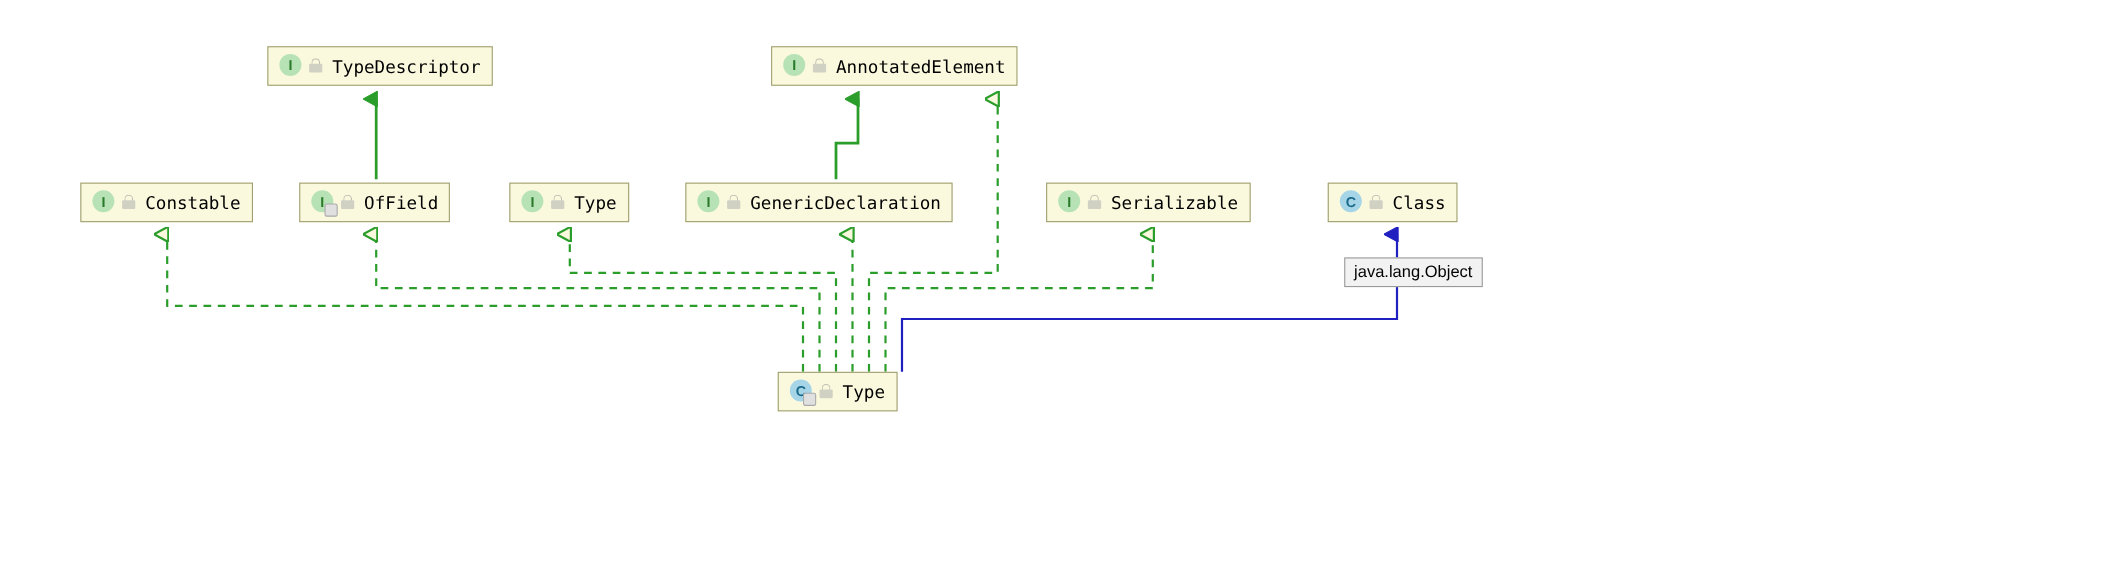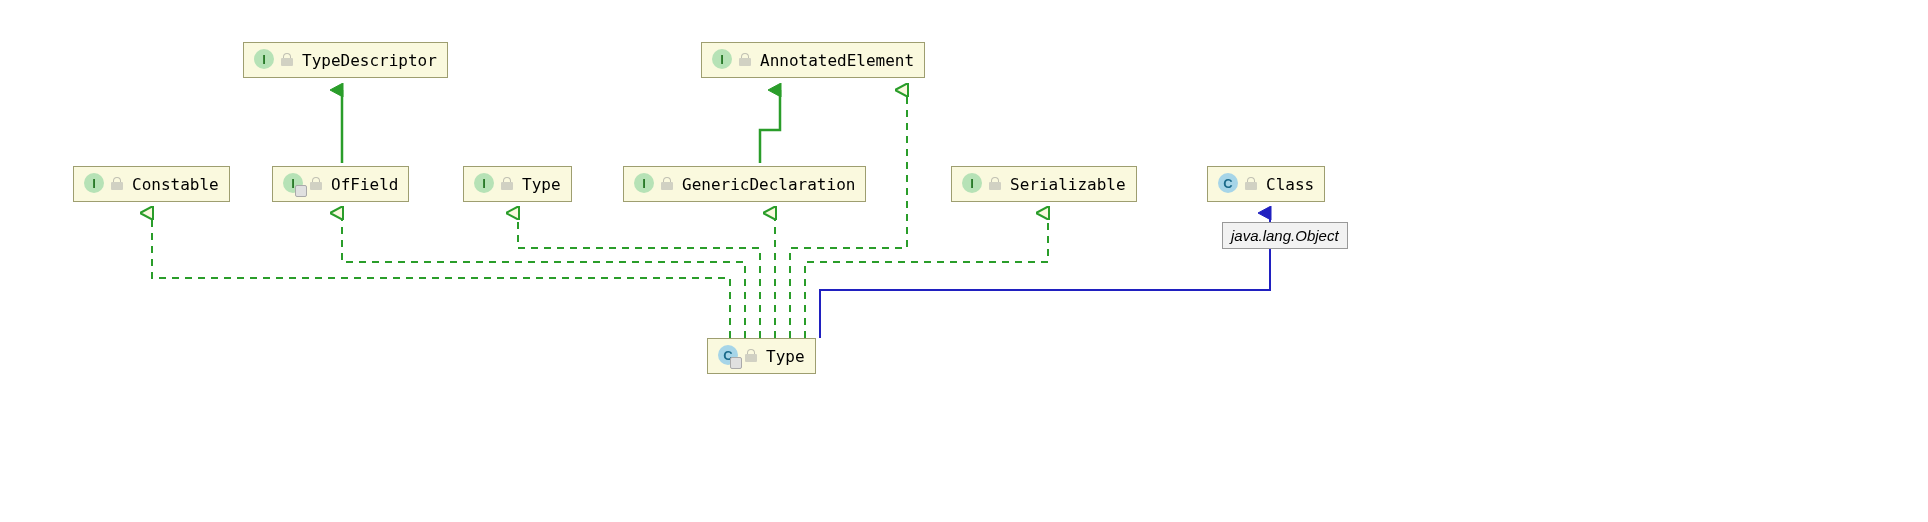--- a/index.html
+++ b/index.html
@@ -207,15 +207,15 @@
 
 <div class="node" style="left:707px; top:338px;">
   <span class="icon-wrap">
       <span class="icon-circle class-icon">C</span>
       <span class="mini-badge"></span>
     </span>
   <span class="lock-icon"></span>
   <span class="node-label">Type</span>
 </div>
 
-<div class="tooltip" style="left:1222px; top:222px;font-style:italic;">
+<div class="tooltip" style="left:1222px; top:234px;">
   <span>java.lang.Object</span>
 </div>
 
 </body></html>

